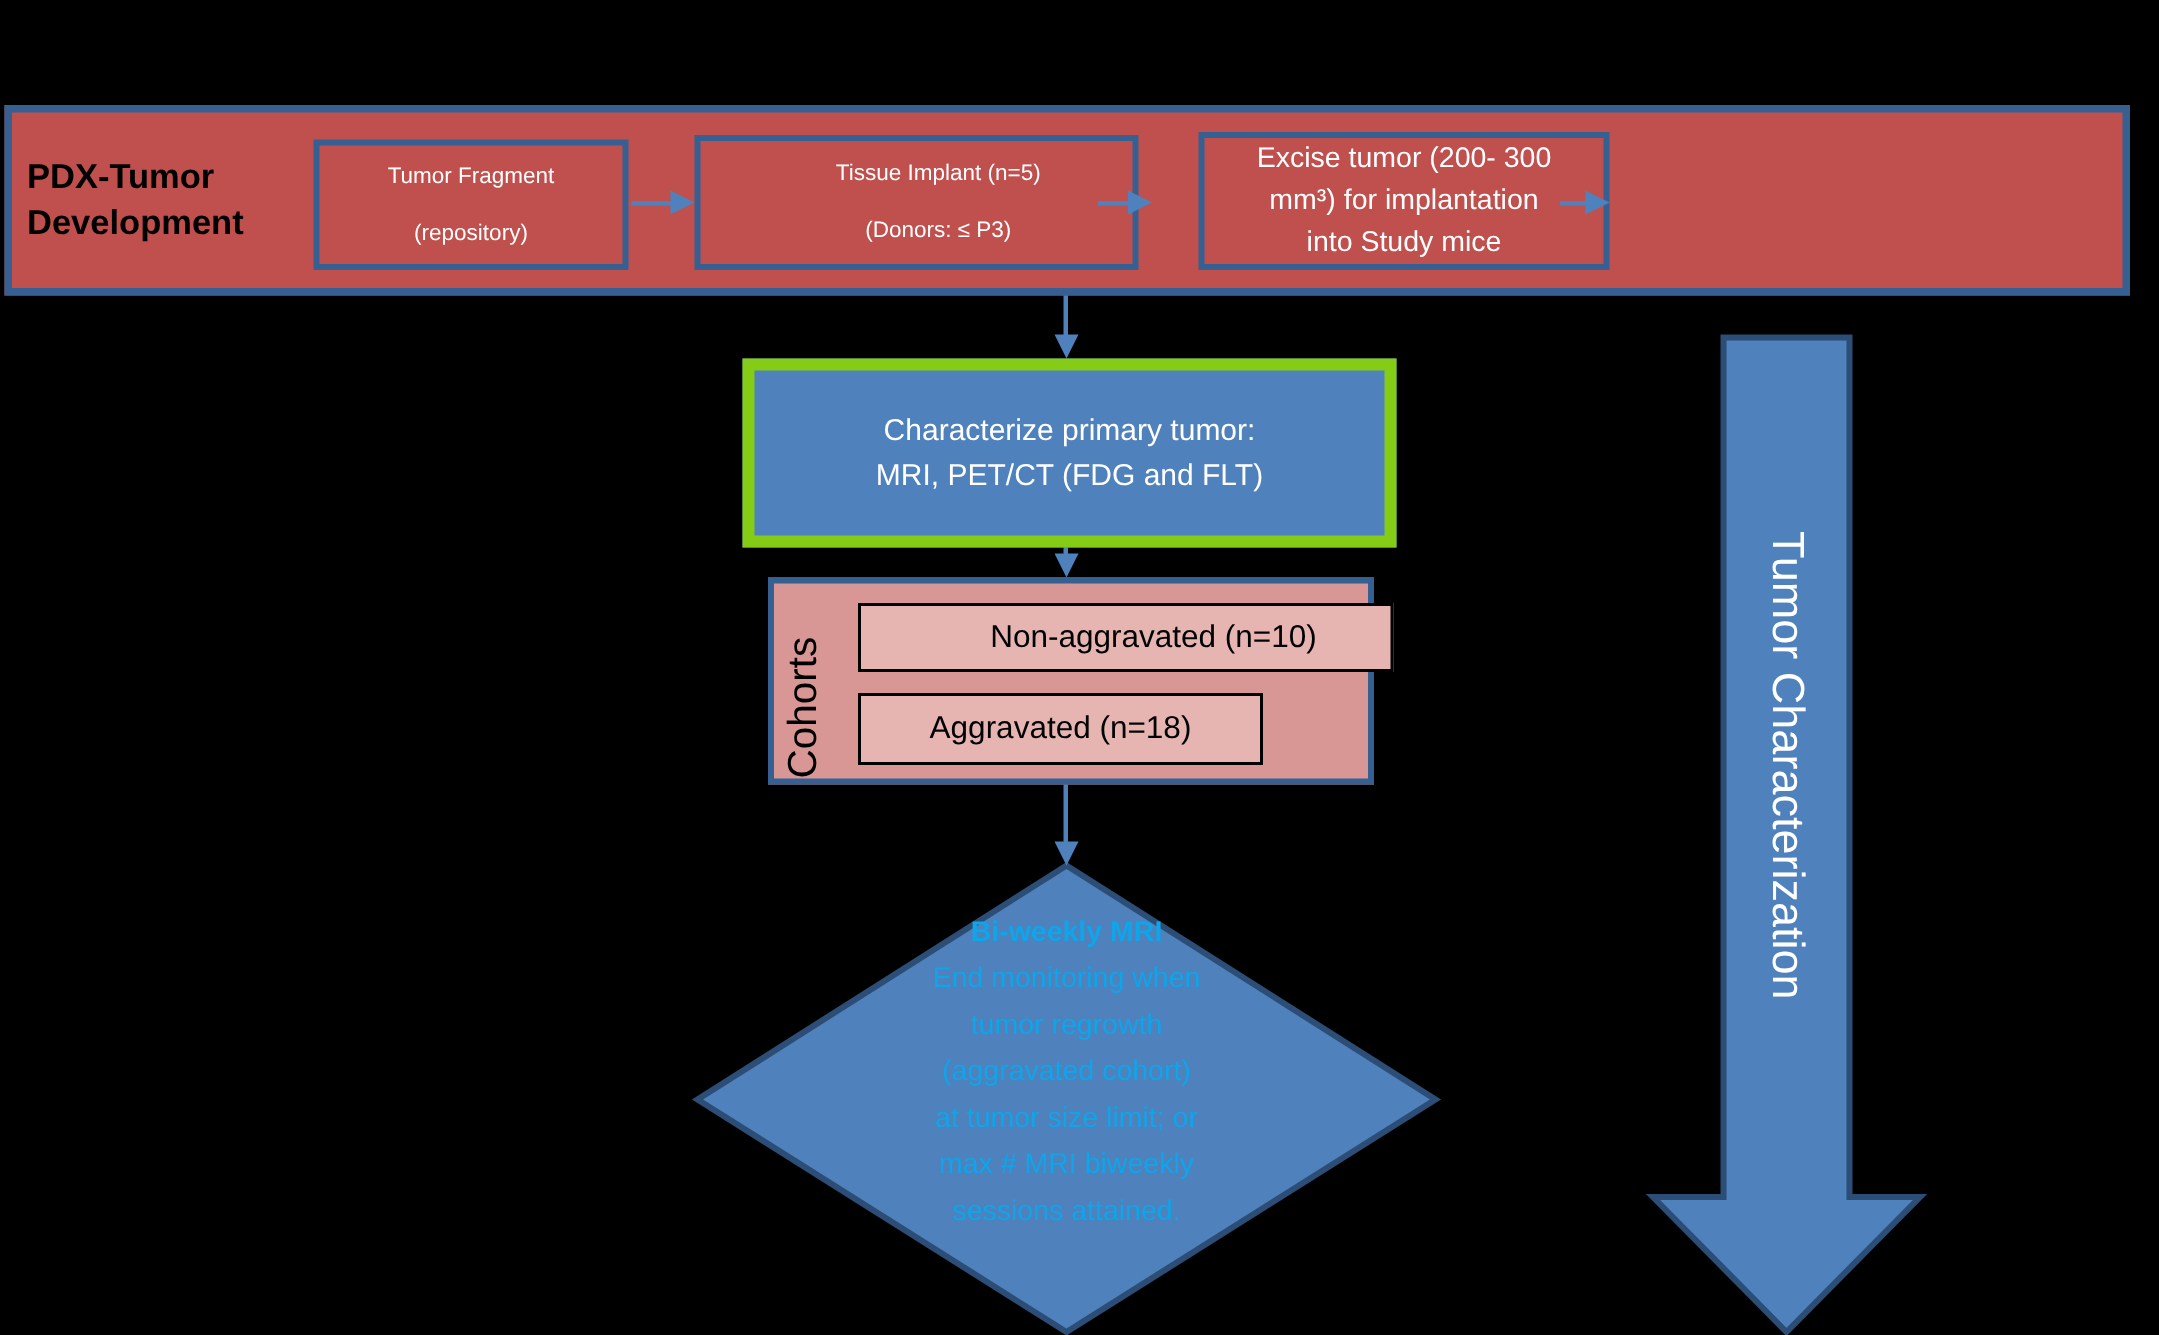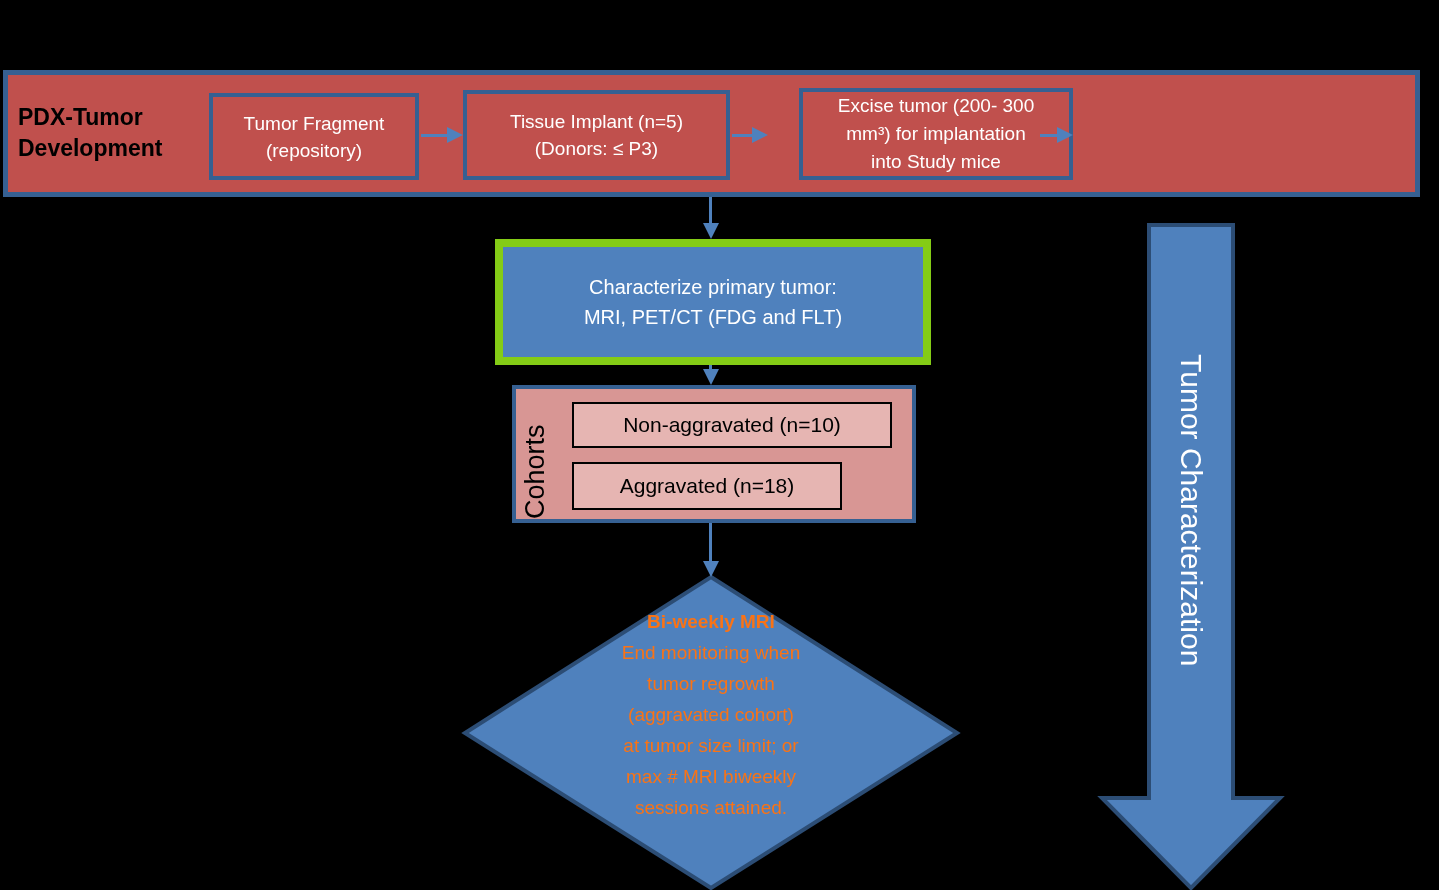--- a/index.html
+++ b/index.html
@@ -21,25 +21,25 @@
   }
   .banner-title{
     position:absolute;left:18px;top:133px;
     transform:translateY(-50%);
     color:#000;font-size:23px;font-weight:bold;line-height:31px;
   }
   .rbox{
     position:absolute;
     border:4px solid #366092;
     background:#C0504D;
-    color:#fff;font-size:19px;line-height:27px;
+    color:#fff;font-size:15px;line-height:38px;
     display:flex;align-items:center;justify-content:center;text-align:center;
   }
   .rbox.b1{left:209px;top:93px;width:202px;height:79px;}
-  .rbox.b2{left:463px;top:90px;width:259px;height:82px;}
+  .rbox.b2{left:463px;top:90px;width:259px;height:82px;padding-left:29px;}
   .rbox.b3{left:799px;top:88px;width:266px;height:84px;font-size:19px;line-height:28px;}
   .rbox.b4{left:1073px;top:90px;width:317px;height:82px;}
 
   
   .h-line{position:absolute;height:3px;background:#4F81BD;}
   .h-head{position:absolute;width:0;height:0;
     border-top:8px solid transparent;border-bottom:8px solid transparent;
     border-left:16px solid #4F81BD;}
   .v-line{position:absolute;width:3px;background:#4F81BD;}
   .v-head{position:absolute;width:0;height:0;
@@ -64,30 +64,30 @@
     display:flex;align-items:center;
     writing-mode:vertical-rl;transform:rotate(180deg);
     color:#000;font-size:27px;
   }
   .cohort-item{
     position:absolute;
     border:2px solid #000;background:#E6B5B2;
     color:#000;font-size:21px;
     display:flex;align-items:center;justify-content:center;text-align:center;
   }
-  .cohort-item.c1{left:56px;top:13px;width:316px;height:42px;}
+  .cohort-item.c1{left:56px;top:13px;width:316px;height:42px;padding-left:37px;}
   .cohort-item.c2{left:56px;top:73px;width:266px;height:44px;}
 
   
   .shapes{position:absolute;left:0;top:0;}
 
   
   .diamond-text{
     position:absolute;left:531px;top:606px;width:360px;
-    color:#f97316;font-size:19px;line-height:31px;text-align:center;
+    color:#0ea5e9;font-size:19px;line-height:31px;text-align:center;
   }
   .diamond-text .t{font-weight:bold;display:block;}
 
   
   .arrow-label{
     position:absolute;left:1169px;top:230px;width:44px;height:560px;
     display:flex;align-items:center;justify-content:center;
     writing-mode:vertical-rl;
     color:#fff;font-size:30px;white-space:nowrap;
   }

